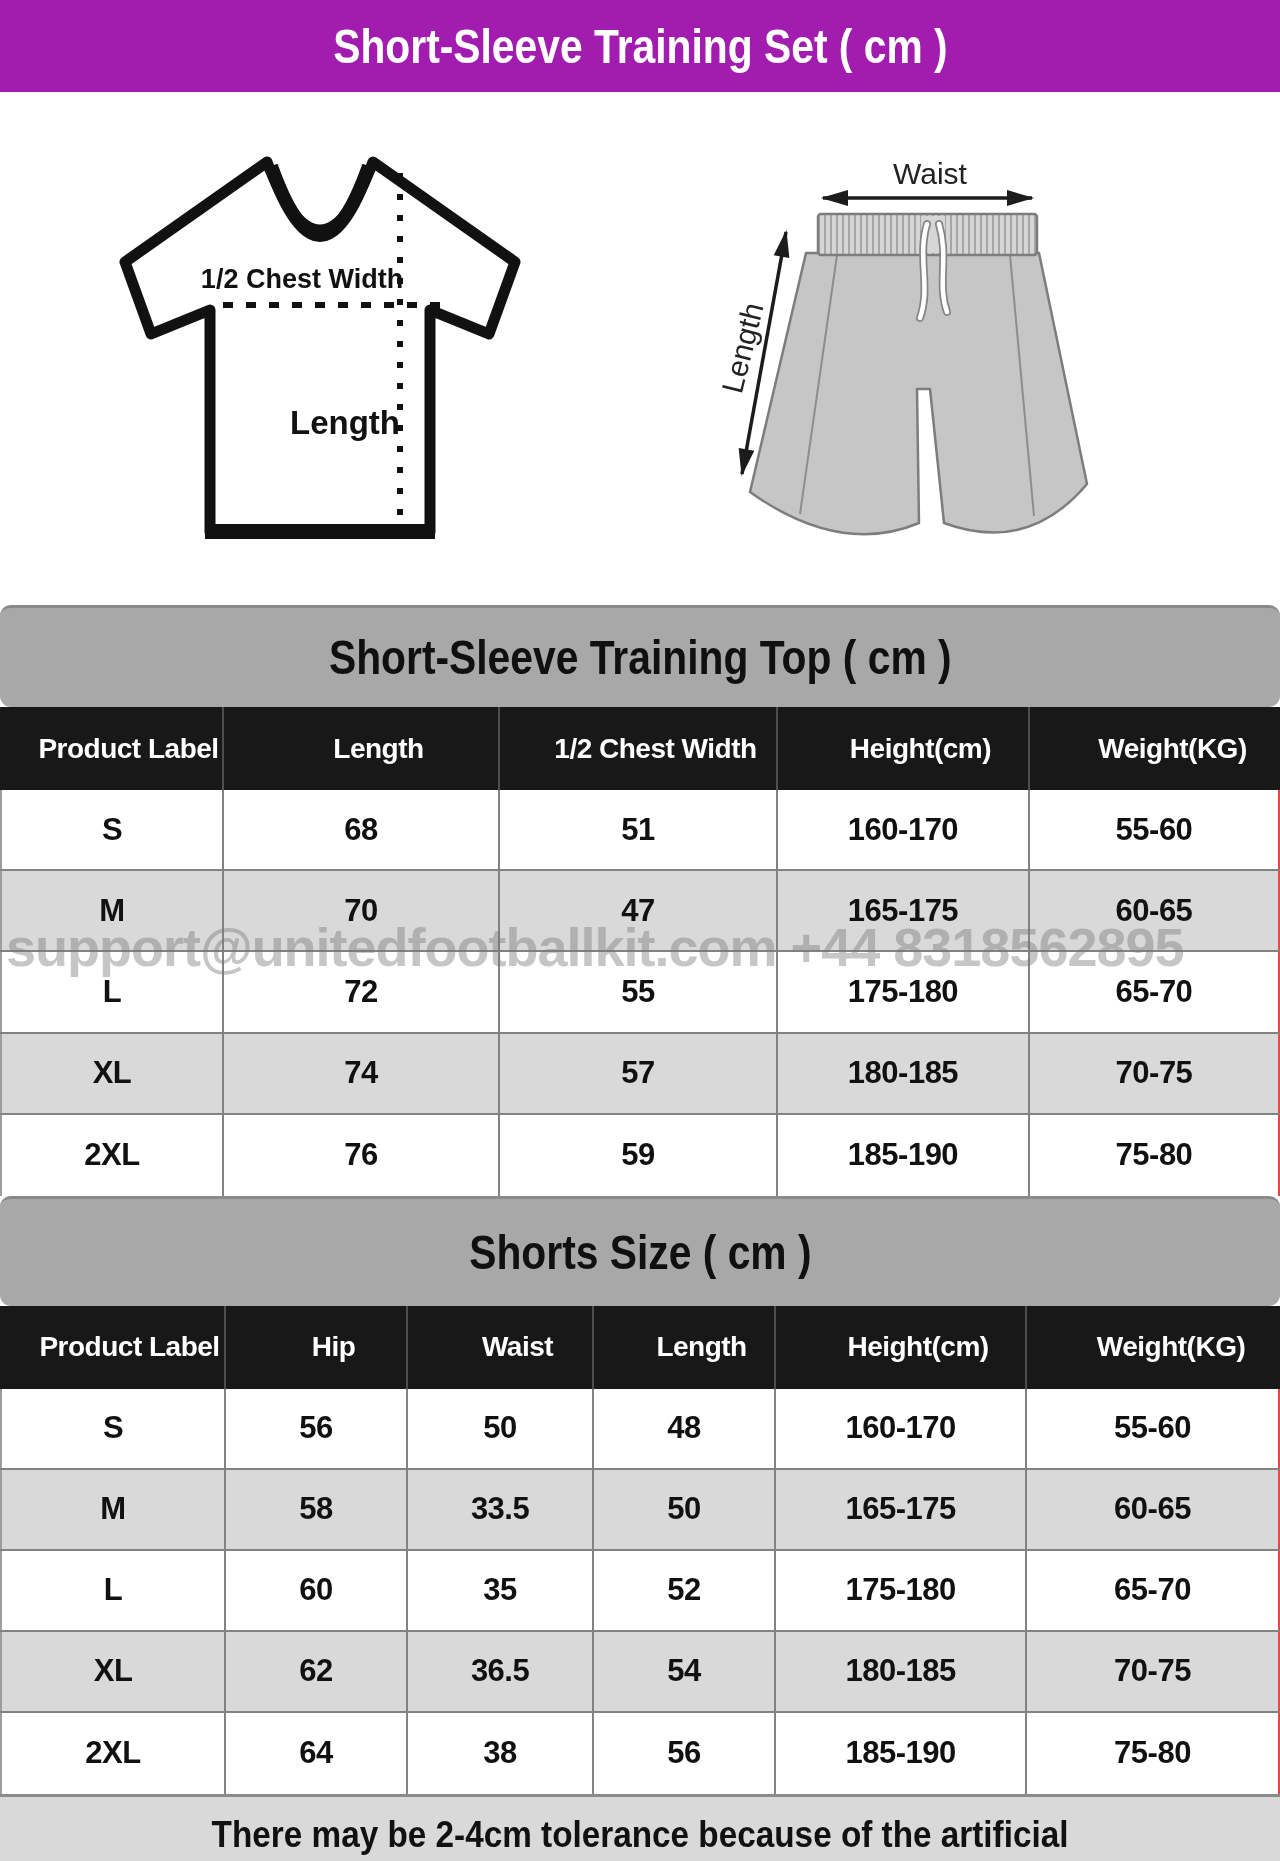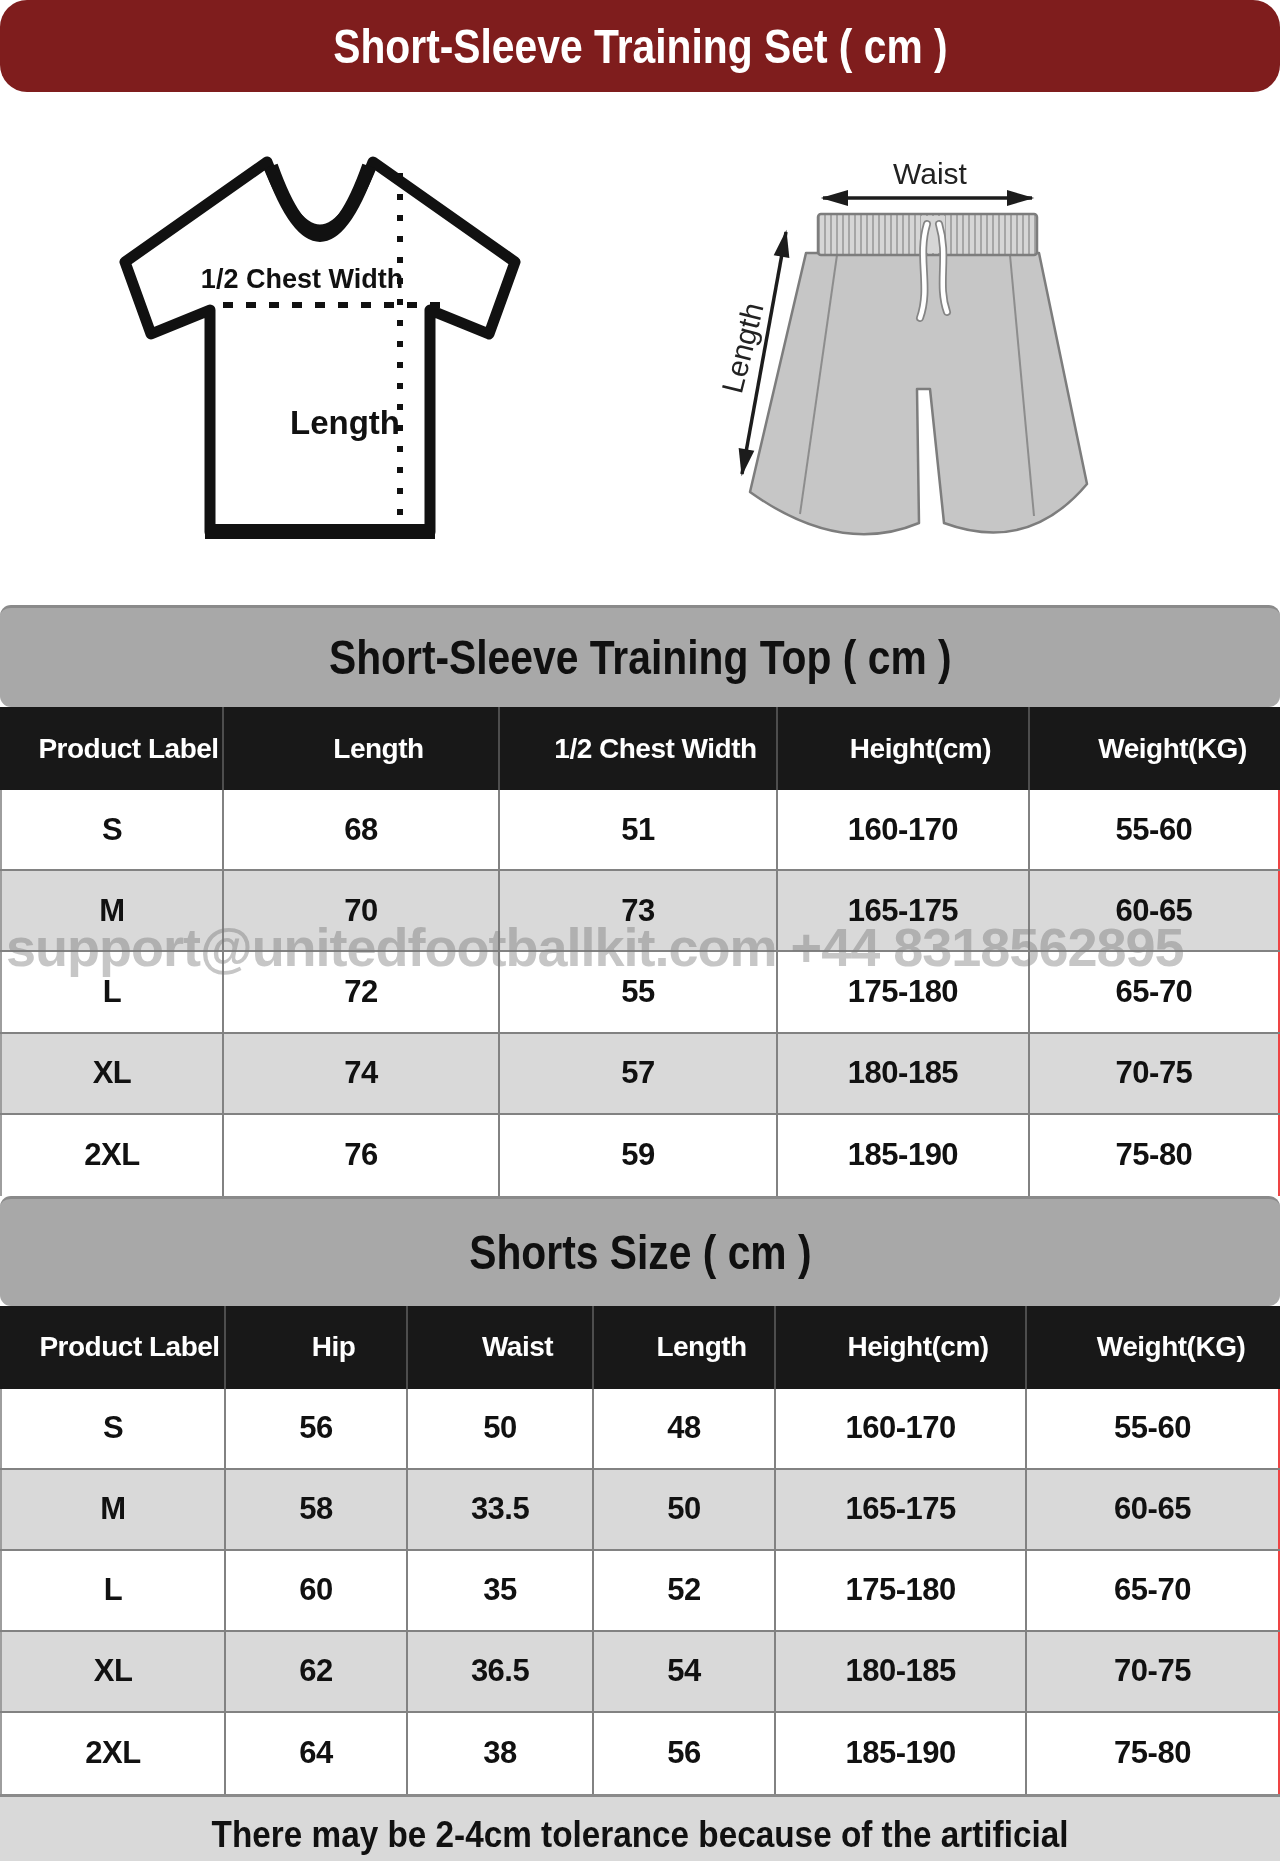--- a/index.html
+++ b/index.html
@@ -2,23 +2,23 @@
 <html><head>
 <meta charset="utf-8">
 <style>
   * { margin:0; padding:0; box-sizing:border-box; }
   html,body { background:#ffffff; }
   .page {
     width:1280px; height:1861px; position:relative; overflow:hidden;
     background:#ffffff; font-family:"Liberation Sans", sans-serif;
   }
   .title-band {
-    height:92px; background:#7f1d1d; color:#ffffff;
-    display:flex; align-items:center; justify-content:center;
-    font-size:48px; font-weight:bold;border-radius:27px;
+    height:92px; background:#a21caf; color:#ffffff;
+    display:flex; align-items:center; justify-content:center;
+    font-size:48px; font-weight:bold;
   }
   .squeeze { display:inline-block; transform:scaleX(0.85); transform-origin:center; white-space:nowrap; }
   .squeeze-sm { display:inline-block; transform:scaleX(0.90); transform-origin:center; white-space:nowrap; }
 
   .diagram { height:513px; position:relative; background:#ffffff; }
   .svg-tshirt { position:absolute; left:105px; top:40px; }
   .svg-shorts { position:absolute; left:690px; top:40px; }
 
   .section-band {
     height:102px; background:#a8a8a8; border-top:3px solid #8a8a8a;
@@ -130,21 +130,21 @@
     <div class="tr data">
       <div class="td">S</div>
       <div class="td">68</div>
       <div class="td">51</div>
       <div class="td">160-170</div>
       <div class="td">55-60</div>
     </div>
     <div class="tr data alt">
       <div class="td">M</div>
       <div class="td">70</div>
-      <div class="td">73</div>
+      <div class="td">47</div>
       <div class="td">165-175</div>
       <div class="td">60-65</div>
     </div>
     <div class="tr data">
       <div class="td">L</div>
       <div class="td">72</div>
       <div class="td">55</div>
       <div class="td">175-180</div>
       <div class="td">65-70</div>
     </div>

